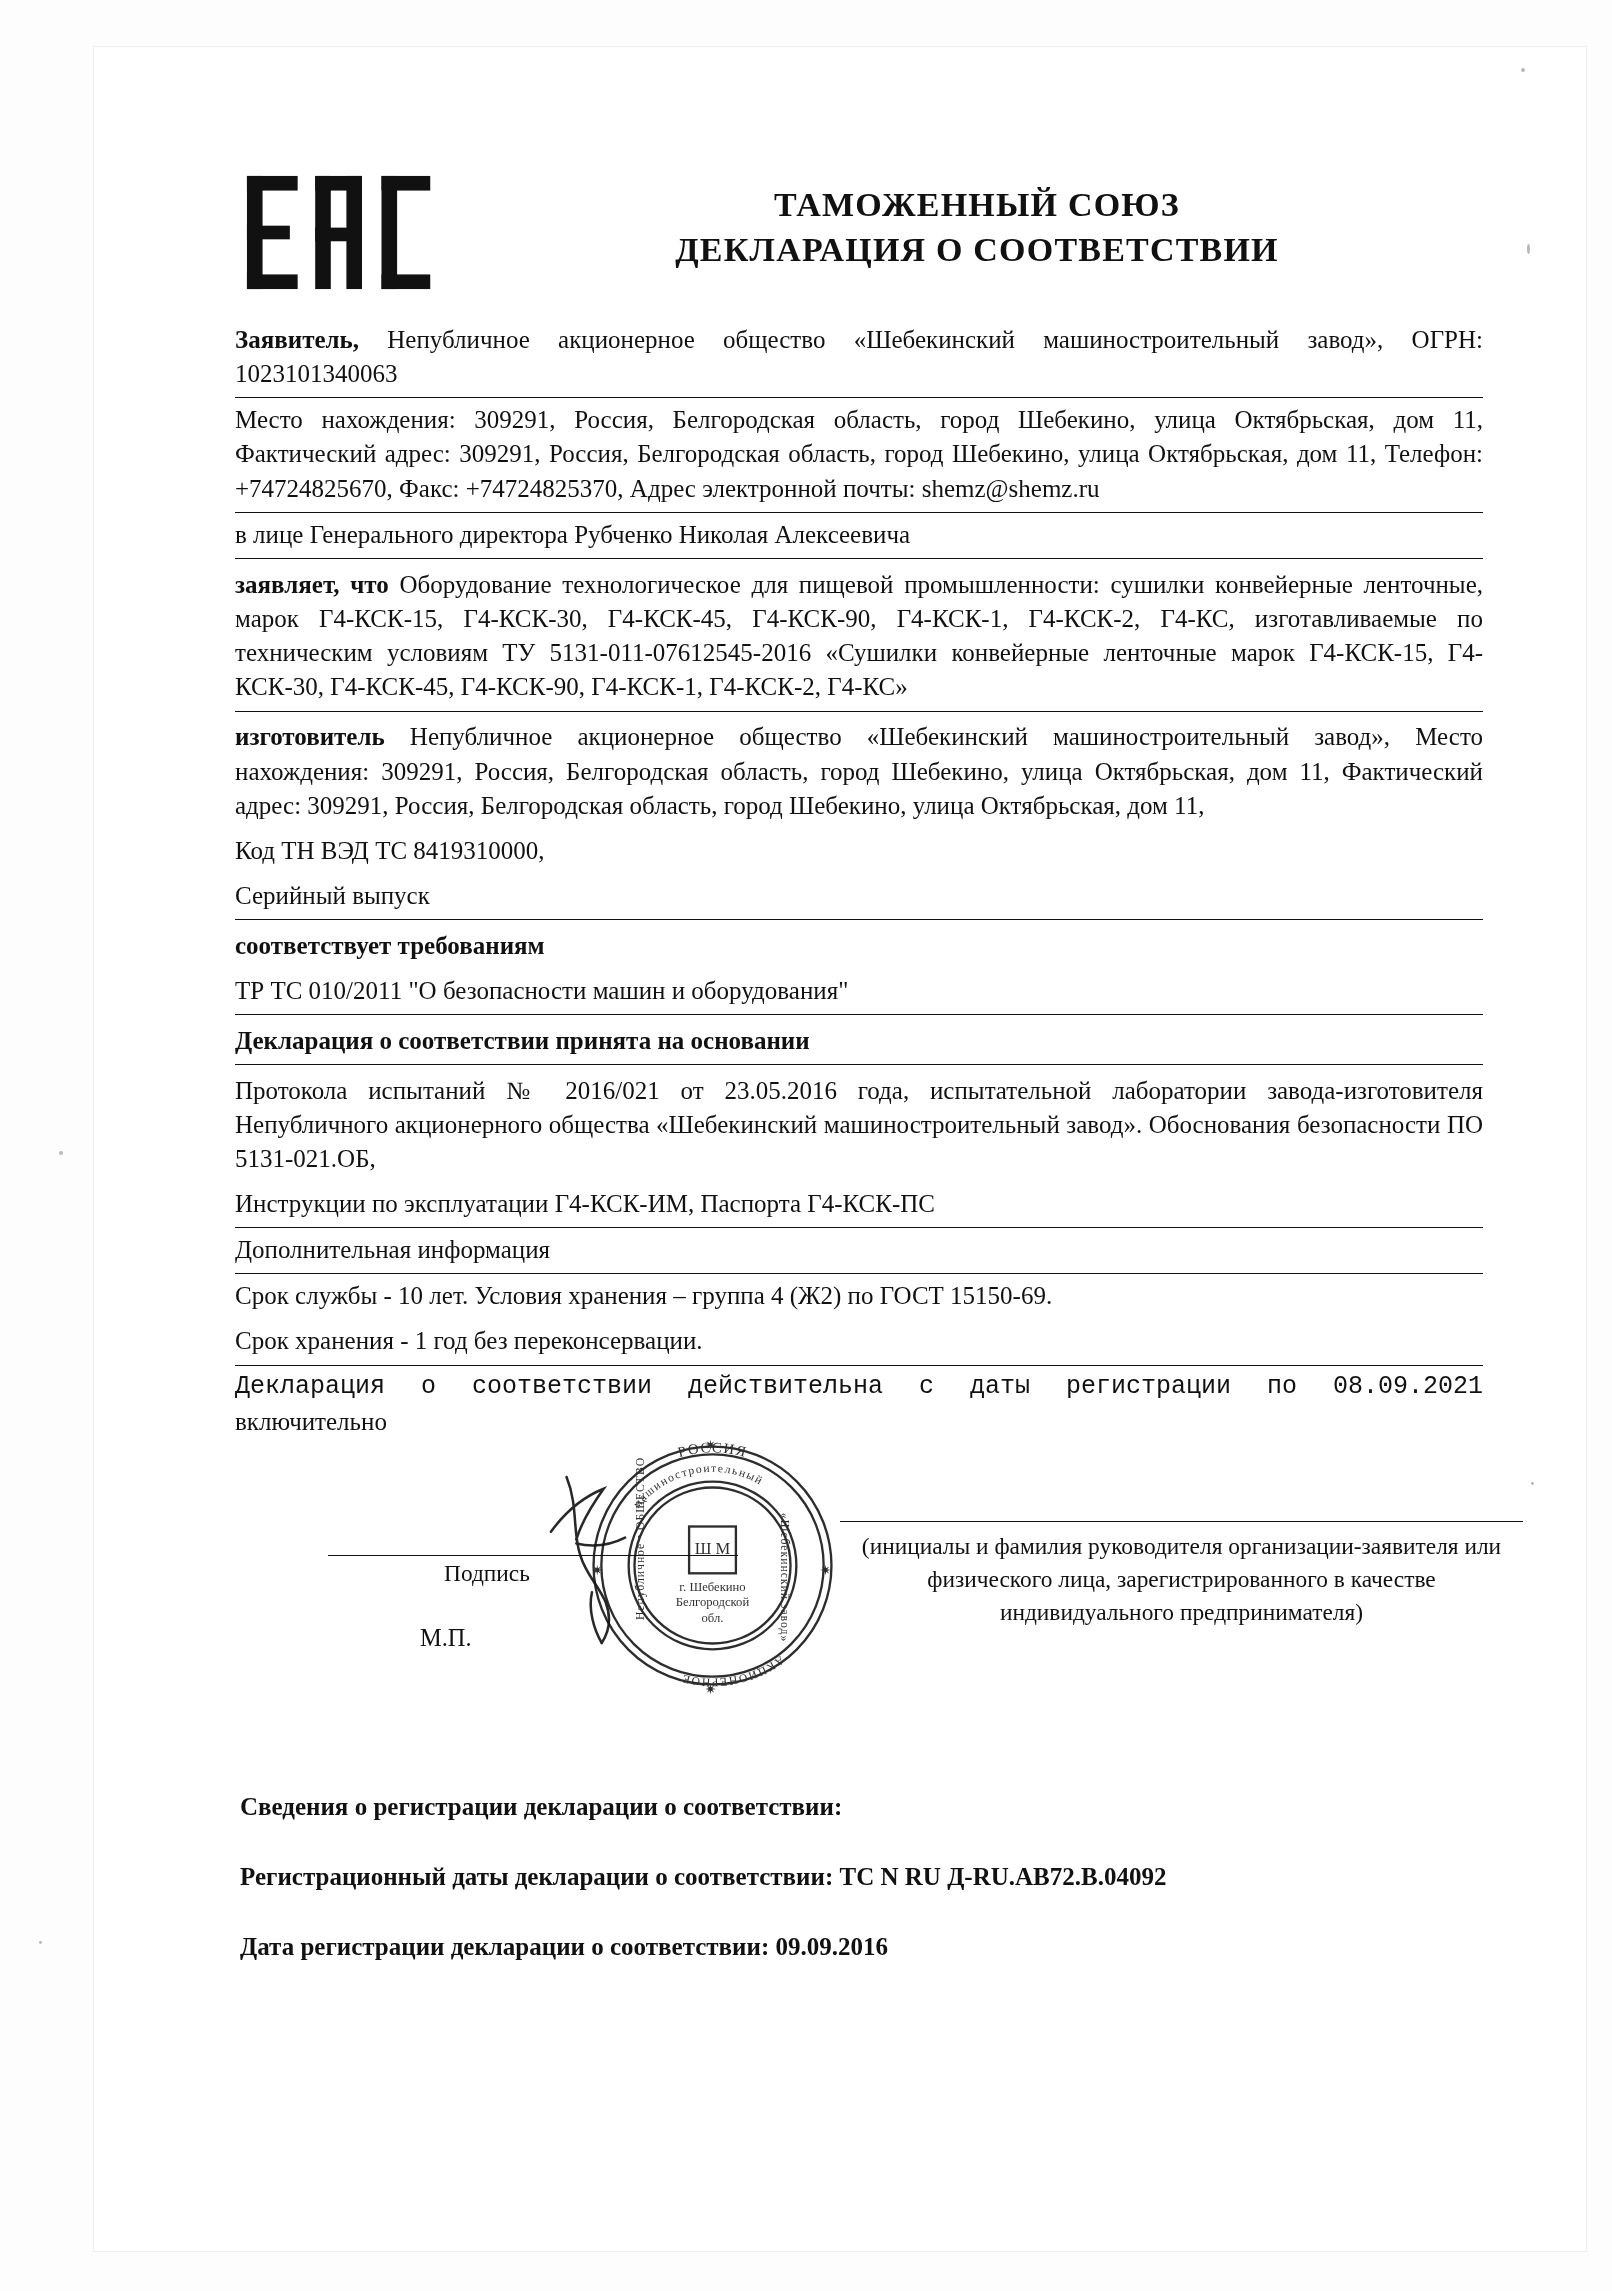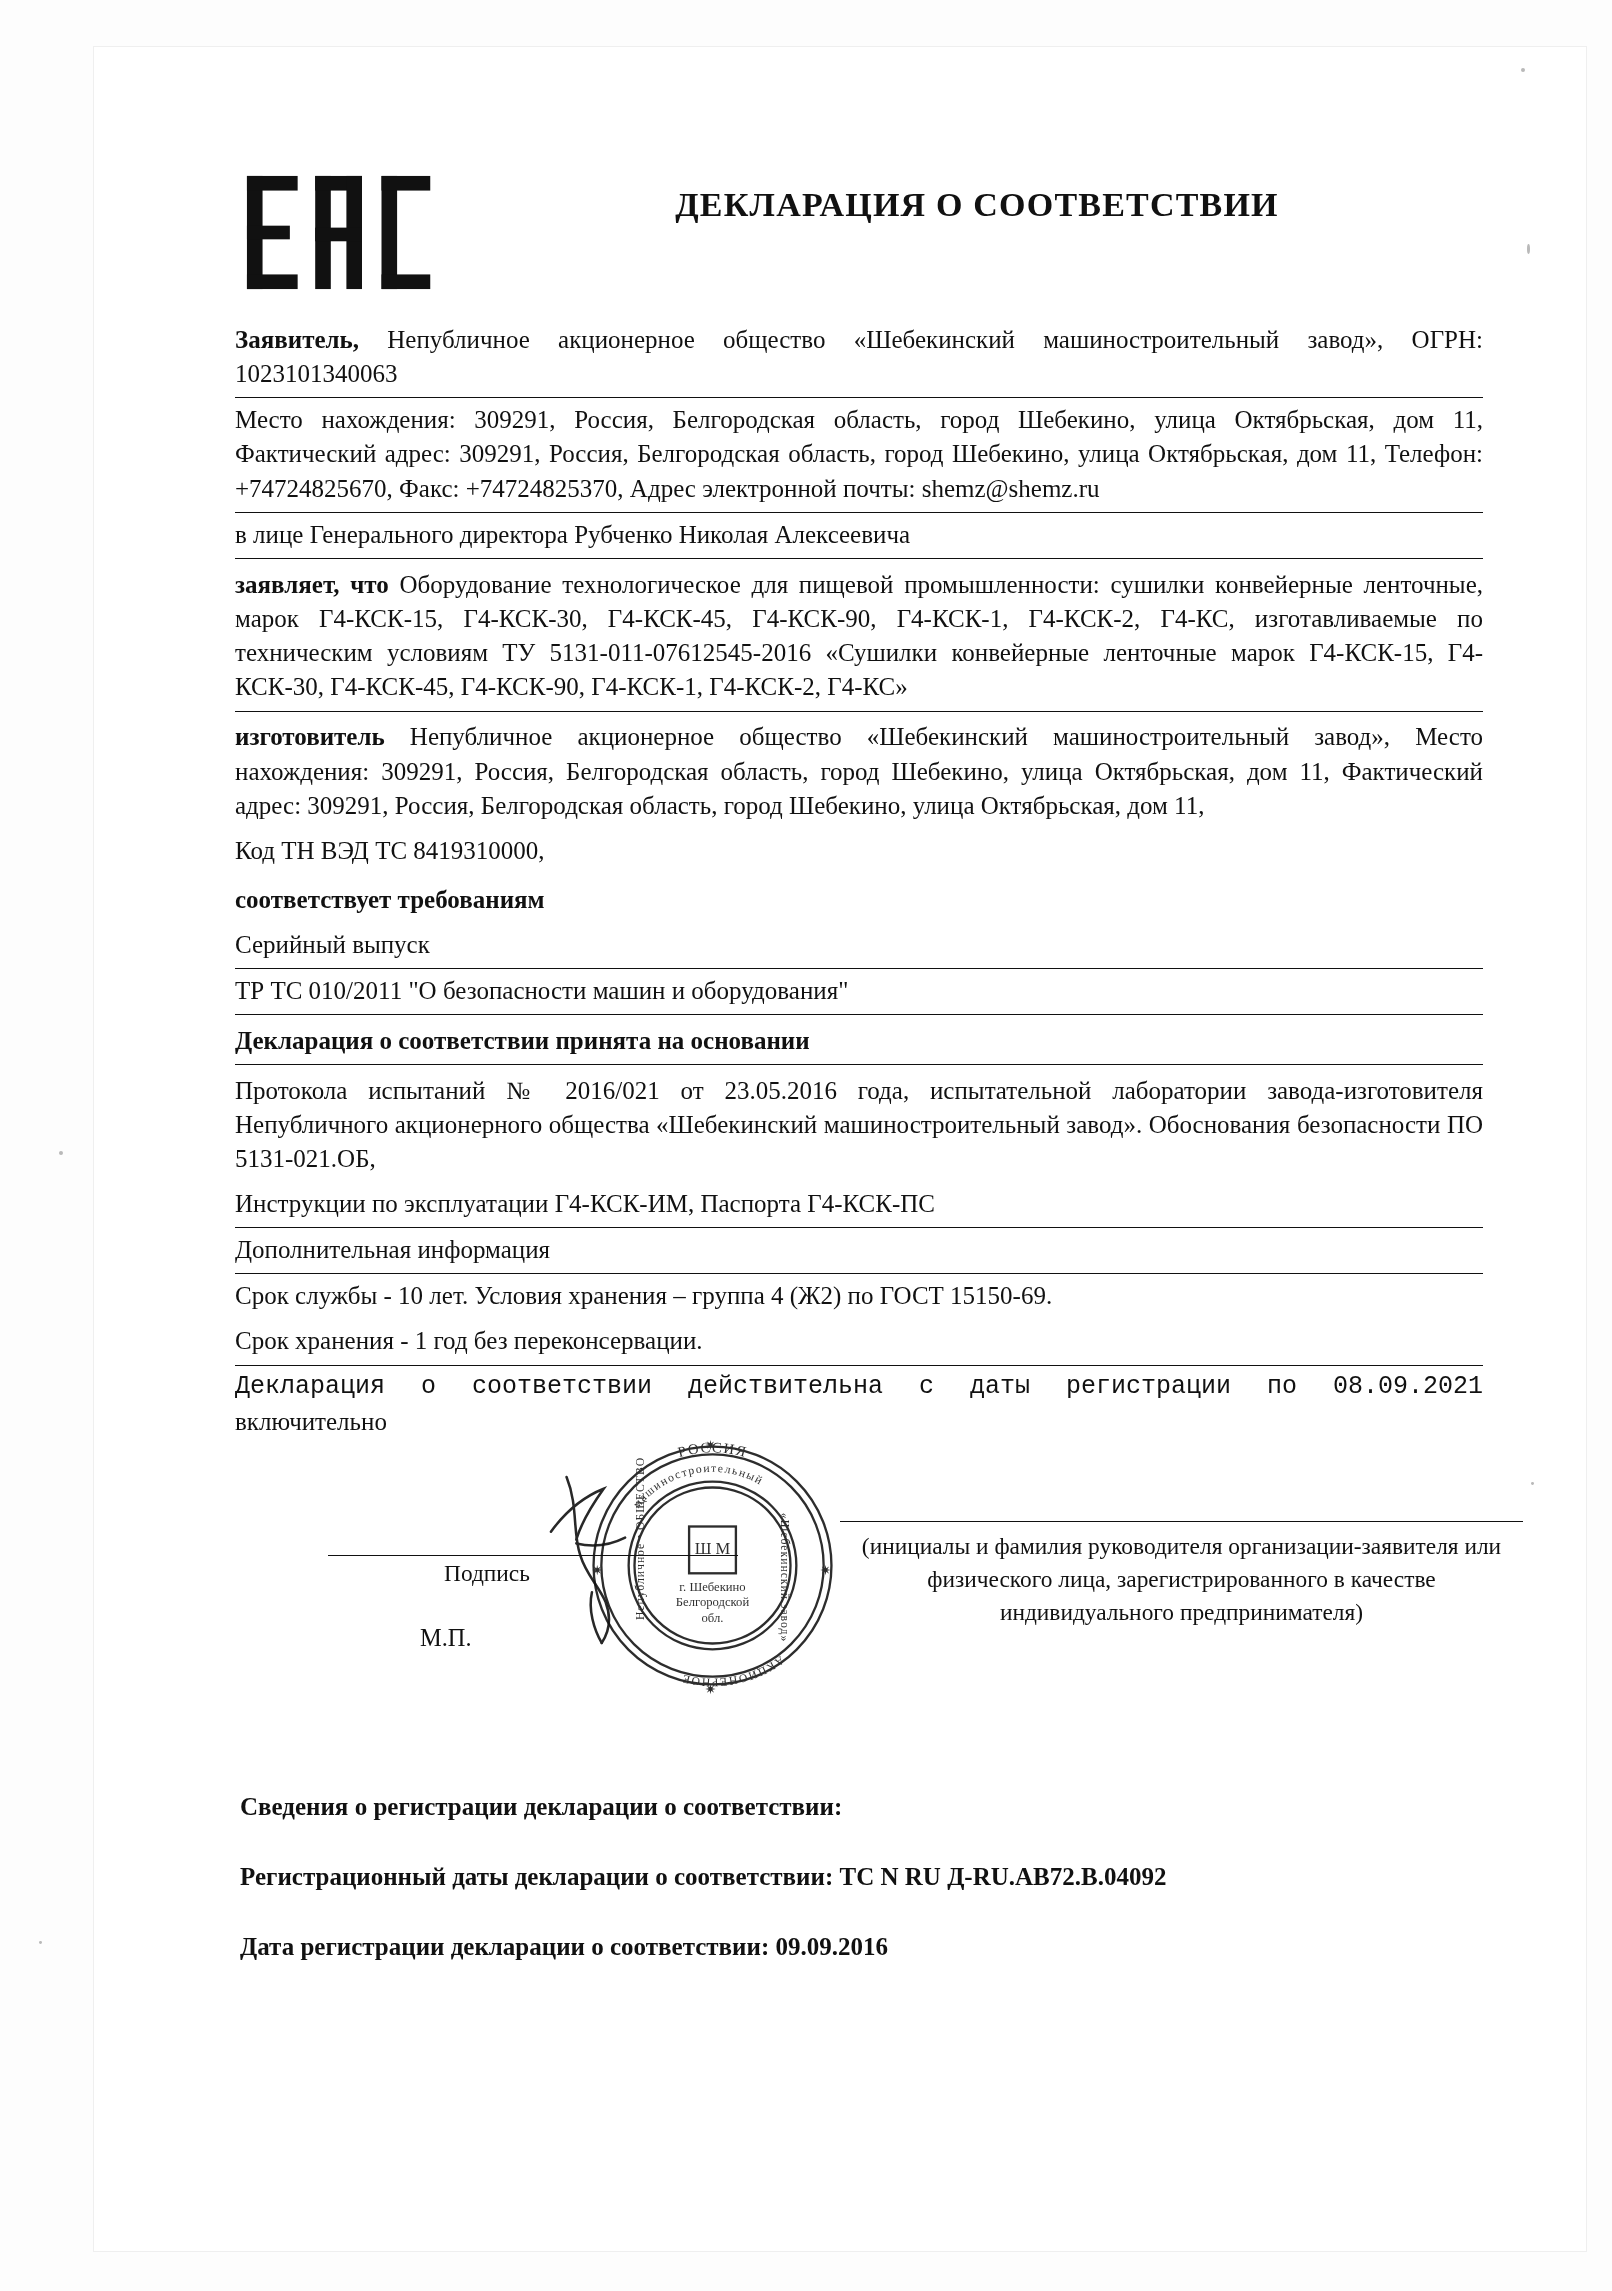--- a/index.html
+++ b/index.html
@@ -184,20 +184,21 @@
             <rect x="104" y="2" width="16" height="116"></rect>
             <rect x="72" y="55" width="48" height="14"></rect>
 
             <rect x="140" y="2" width="16" height="116"></rect>
             <rect x="140" y="2" width="50" height="15"></rect>
             <rect x="140" y="103" width="50" height="15"></rect>
           </g>
         </svg>
       </div>
       <div class="title-block">
+        <div class="title-line">ТАМОЖЕННЫЙ СОЮЗ</div>
         <div class="title-line">ДЕКЛАРАЦИЯ О СООТВЕТСТВИИ</div>
       </div>
     </div>
 
     <div class="doc-body">
 
       <div class="blk">
         <p><span class="b">Заявитель,</span>
         <span>Непубличное акционерное общество «Шебекинский машиностроительный завод», ОГРН: 1023101340063</span></p>
       </div>
@@ -217,26 +218,26 @@
 
       <div class="blk noline small-gap">
         <p><span class="b">изготовитель</span>
         <span>Непубличное акционерное общество «Шебекинский машиностроительный завод», Место нахождения: 309291, Россия, Белгородская область, город Шебекино, улица Октябрьская, дом 11, Фактический адрес: 309291, Россия, Белгородская область, город Шебекино, улица Октябрьская, дом 11,</span></p>
       </div>
 
       <div class="blk noline">
         <p>Код ТН ВЭД ТС 8419310000,</p>
       </div>
 
+      <div class="blk">
+        <p>Серийный выпуск</p>
+      </div>
+
       <div class="blk noline small-gap">
         <p class="b">соответствует требованиям</p>
-      </div>
-
-      <div class="blk">
-        <p>Серийный выпуск</p>
       </div>
 
       <div class="blk">
         <p>ТР ТС 010/2011 "О безопасности машин и оборудования"</p>
       </div>
 
       <div class="blk small-gap">
         <p class="b">Декларация о соответствии принята на основании</p>
       </div>
 

